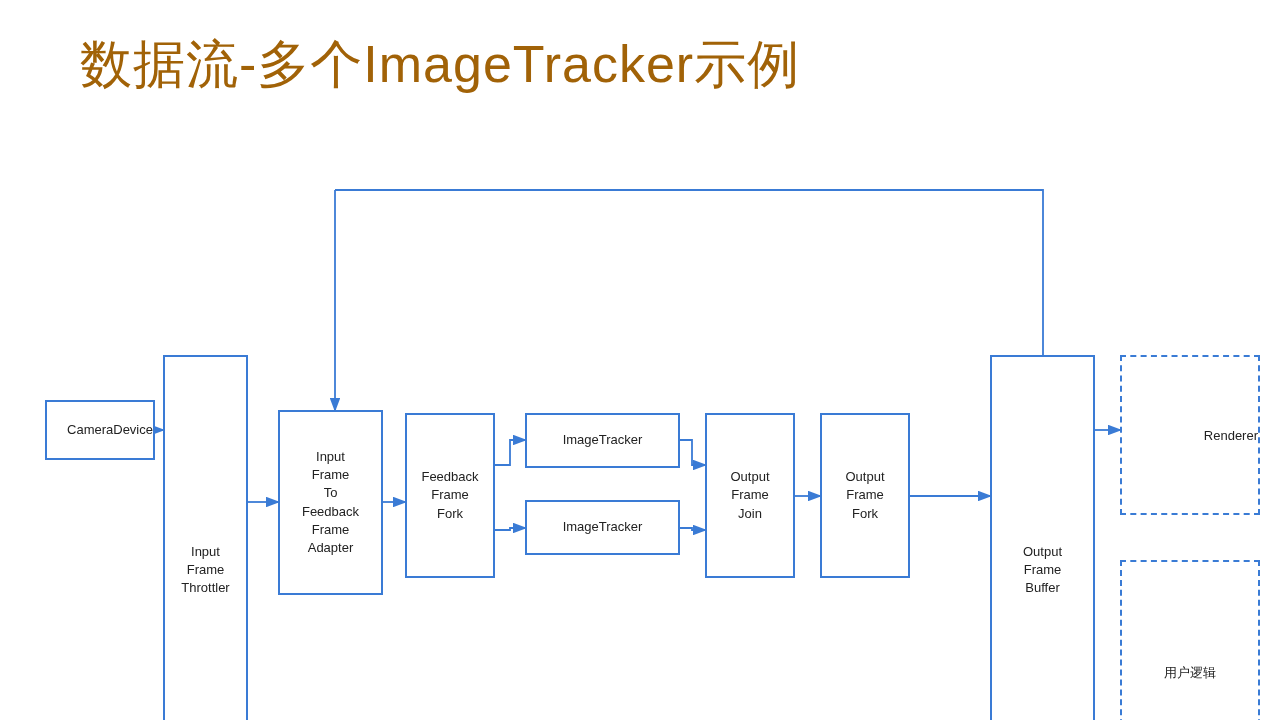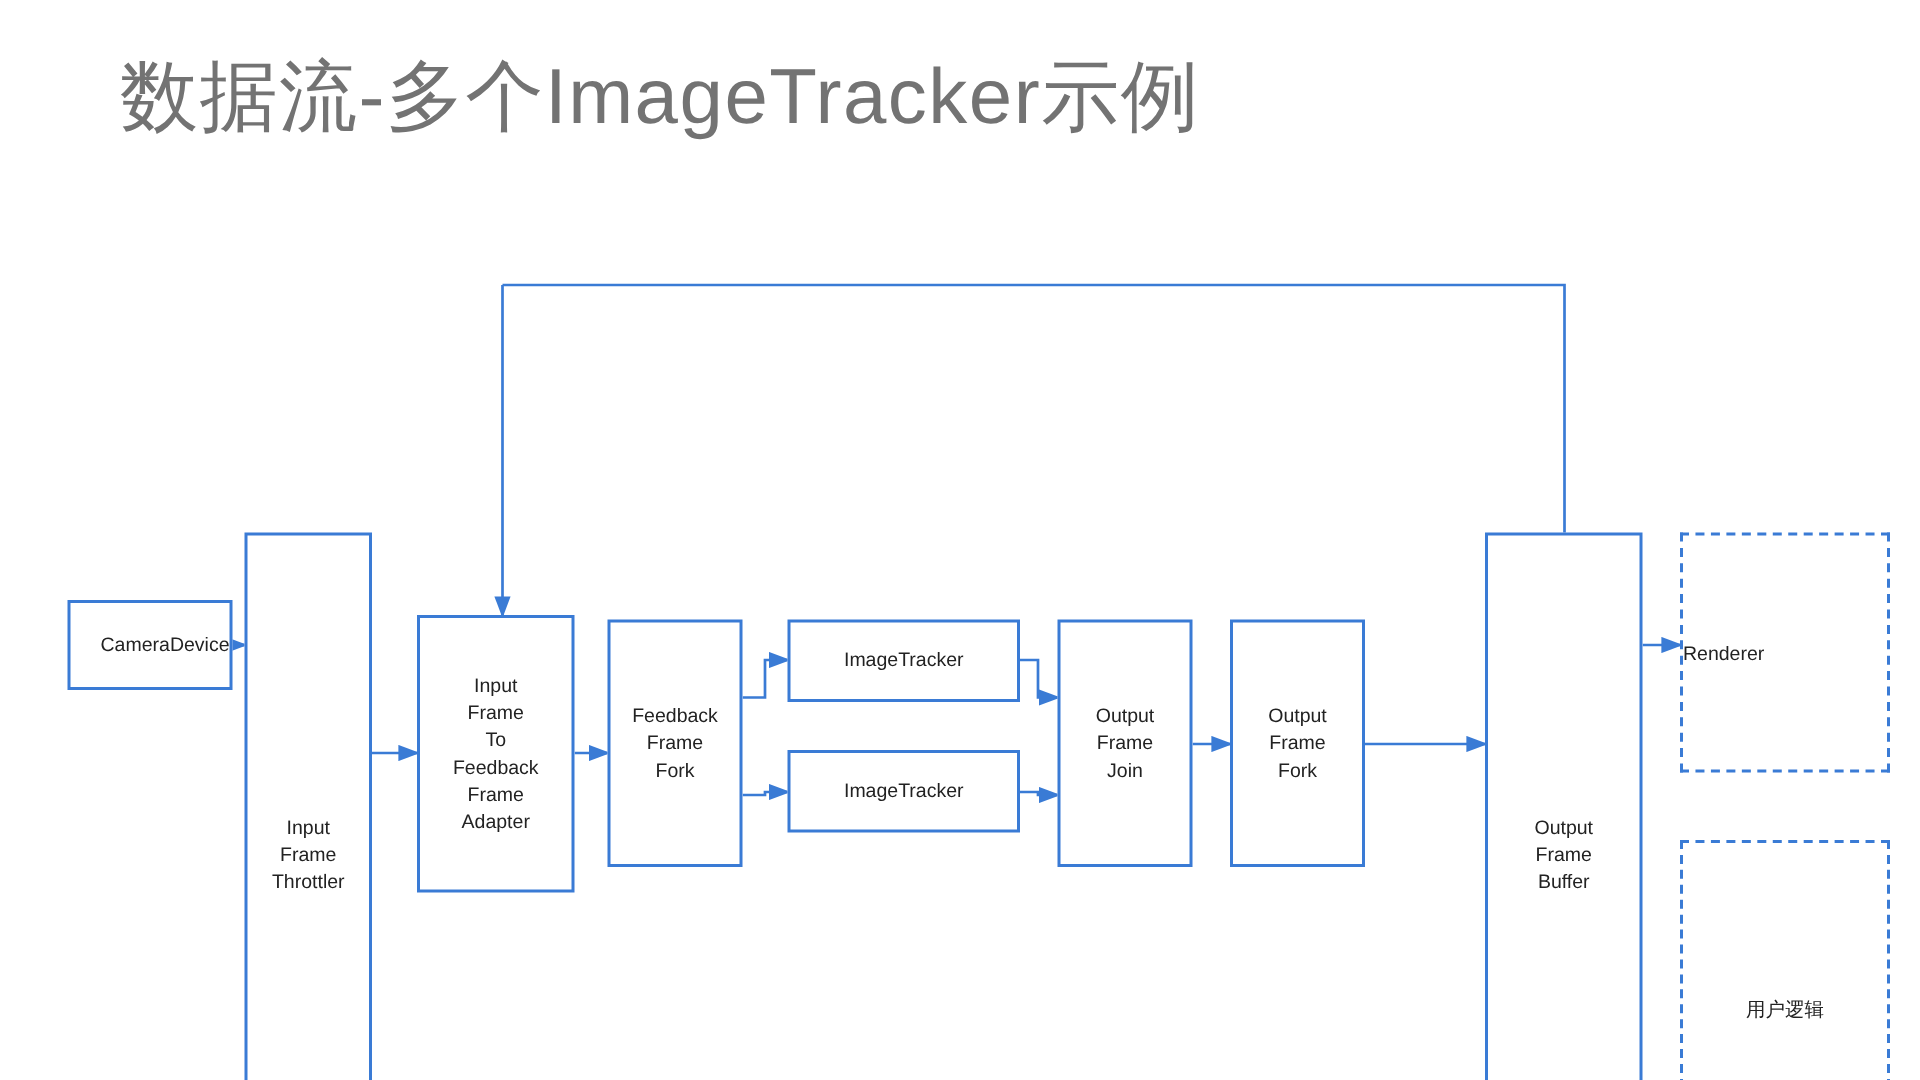--- a/index.html
+++ b/index.html
@@ -11,21 +11,21 @@
       overflow: hidden;
       position: relative;
     }
 
     #title {
       position: absolute;
       top: 30px;
       left: 80px;
       font-size: 52px;
       font-weight: 300;
-      color: #737373;
+      color: #a16207;
       letter-spacing: 1px;
     }
 
     .diagram-area {
       position: absolute;
       top: 160px;
       left: 0;
       width: 1280px;
       height: 560px;
     }
@@ -121,21 +121,21 @@
     #renderer-box {
       left: 1120px;
       top: 195px;
       width: 140px;
       height: 160px;
       border: 2.5px dashed #3a7bd5;
       background: #fff;
       position: absolute;
       display: flex;
       align-items: center;
-      justify-content: flex-start;
+      justify-content: flex-end;
       font-size: 13px;
       color: #222;
     }
 
     
     #user-logic-box {
       left: 1120px;
       top: 400px;
       width: 140px;
       height: 225px;

